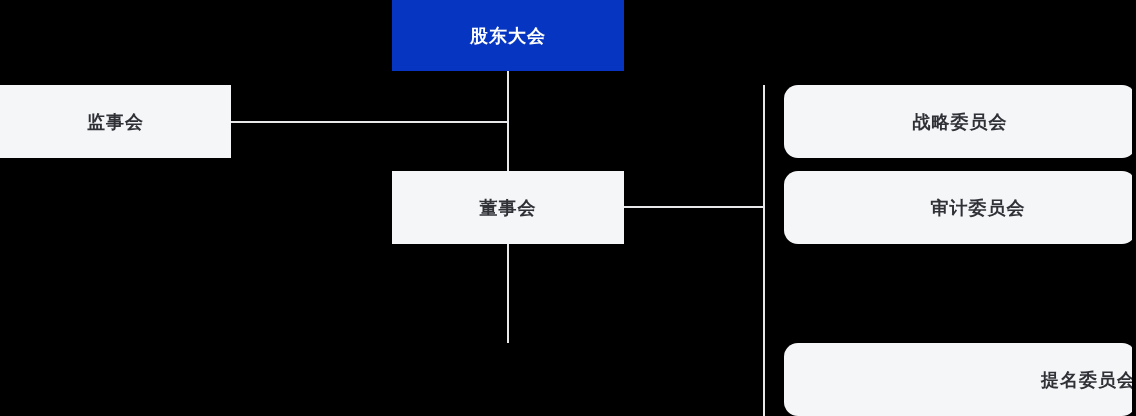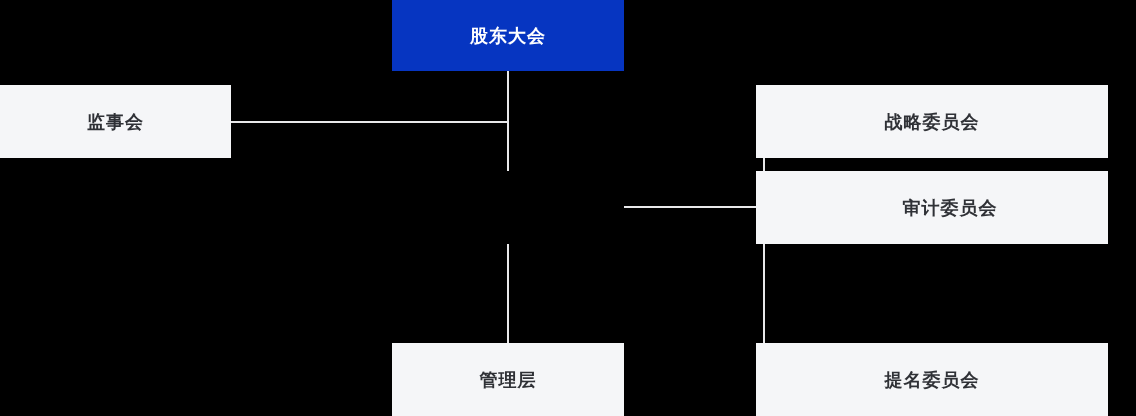--- a/index.html
+++ b/index.html
@@ -38,25 +38,25 @@
 
   
   .node-shareholders { left: 392px; top: 0;     width: 232px; height: 71px; }
   .node-board        { left: 392px; top: 171px; width: 232px; height: 73px; }
   .node-management   { left: 392px; top: 343px; width: 232px; height: 73px; }
 
   
   .node-supervisory  { left: 0;     top: 85px;  width: 231px; height: 73px; text-align: center; }
 
   
-  .committee { left: 756px; width: 352px; height: 73px; }
+  .committee { left: 784px; width: 352px; height: 73px; border-radius: 14px; }
   .committee-0 { top: 85px; }
   .committee-1 { top: 171px; padding-left: 36px; }
   .committee-2 { top: 257px; }
-  .committee-3 { top: 343px; }
+  .committee-3 { top: 343px; justify-content: flex-end; }
 
   
   .v-top-board       { left: 507px; top: 71px;  width: 2px;  height: 100px; }
   .v-board-mgmt      { left: 507px; top: 244px; width: 2px;  height: 99px;  }
   .h-supervisory     { left: 231px; top: 121px; width: 277px; height: 2px;  }
   .h-board-committees{ left: 624px; top: 206px; width: 140px; height: 2px;  }
   .v-committees      { left: 763px; top: 85px;  width: 2px;  height: 331px; }
 </style>
 </head>
 <body>
@@ -70,24 +70,24 @@
   <div class="line v-committees"></div>
 
   <div class="node primary node-shareholders">
     <span>股东大会</span>
   </div>
 
   <div class="node node-supervisory">
     <span>监事会</span>
   </div>
 
+  <div class="node node-board">
+    <span>董事会</span>
+  </div>
 
-  <div class="node node-management">
-    <span>管理层</span>
-  </div>
 
   <div class="node committee committee-0">
     <span>战略委员会</span>
   </div>
 
   <div class="node committee committee-1">
     <span>审计委员会</span>
   </div>
 
 

